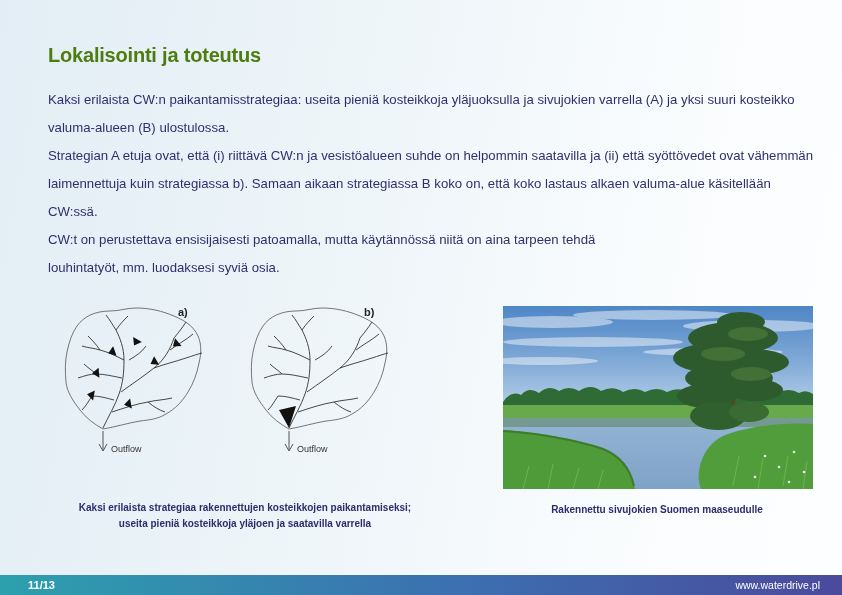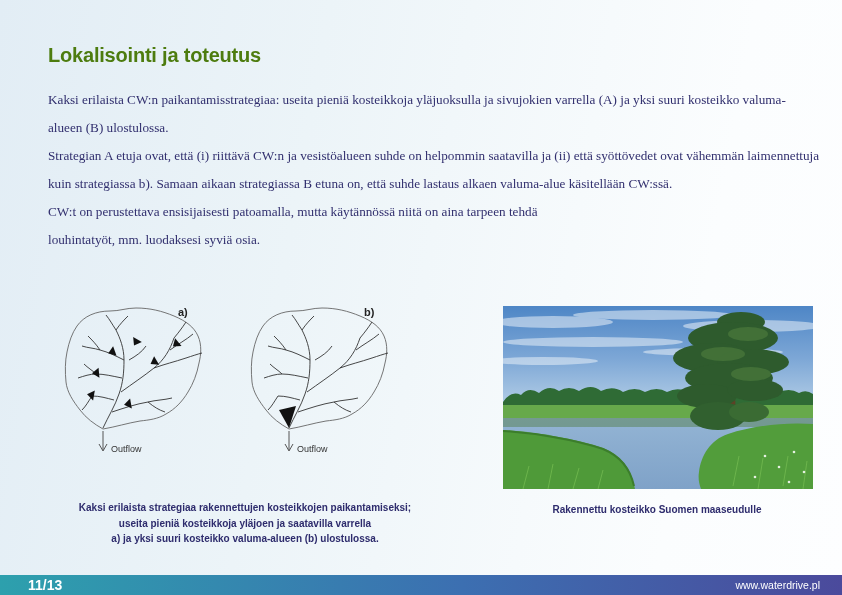--- a/index.html
+++ b/index.html
@@ -10,21 +10,21 @@
     font-family:"Liberation Sans", sans-serif;
     background:linear-gradient(100deg, #e2edf5 0%, #ecf4f8 35%, #fbfdfe 80%, #fdfeff 100%);
   }
   .title {
     position:absolute; left:48px; top:44px;
     font-size:20px; font-weight:bold; letter-spacing:-0.2px;
     color:#4d7c0f;
   }
   .body-text {
     position:absolute; left:48px; top:86px; width:772px;
-    font-size:13.2px; line-height:28px; color:#312f6e;font-family:Liberation Serif, serif;
+    font-size:13.2px; line-height:28px; color:#312f6e;
   }
   .body-text p { white-space:pre-line; }
   .diagram { position:absolute; top:300px; }
   .diagram.a { left:62px; }
   .diagram.b { left:248px; }
   .caption {
     position:absolute;
     font-size:10px; font-weight:bold; line-height:15.5px;
     color:#2e2c6d; text-align:center;
   }
@@ -35,38 +35,38 @@
     position:absolute; left:503px; top:306px; width:310px; height:183px;
     overflow:hidden;
   }
   .footer-bar {
     position:absolute; left:0; bottom:0; width:842px; height:20px;
     background:linear-gradient(90deg, #2da0ad 0%, #3c6fb1 55%, #4b4a9c 100%);
     color:#ffffff;
   }
   .footer-bar .page {
     position:absolute; left:28px; top:0; line-height:20px;
-    font-size:14px; font-weight:bold;
+    font-size:11px; font-weight:bold;
   }
   .footer-bar .url {
     position:absolute; right:22px; top:0; line-height:20px;
     font-size:10.5px;
     text-align:center;
   }
   svg text.dlabel { font-family:"Liberation Sans",sans-serif; font-size:11px; font-weight:bold; fill:#222; }
   svg text.outflow { font-family:"Liberation Sans",sans-serif; font-size:9px; fill:#333; }
 </style>
 </head>
 <body>
 
 <h1 class="title">Lokalisointi ja toteutus</h1>
 
 <div class="body-text">
   <p>Kaksi erilaista CW:n paikantamisstrategiaa: useita pieniä kosteikkoja yläjuoksulla ja sivujokien varrella (A) ja yksi suuri kosteikko valuma-alueen (B) ulostulossa.</p>
-  <p>Strategian A etuja ovat, että (i) riittävä CW:n ja vesistöalueen suhde on helpommin saatavilla ja (ii) että syöttövedet ovat vähemmän laimennettuja kuin strategiassa b). Samaan aikaan strategiassa B etuna on, että suhde lastaus alkaen valuma-alue käsitellään CW:ssä.</p>
+  <p>Strategian A etuja ovat, että (i) riittävä CW:n ja vesistöalueen suhde on helpommin saatavilla ja (ii) että syöttövedet ovat vähemmän laimennettuja kuin strategiassa b). Samaan aikaan strategiassa B koko on, että koko lastaus alkaen valuma-alue käsitellään CW:ssä.</p>
   <p>CW:t on perustettava ensisijaisesti patoamalla, mutta käytännössä niitä on aina tarpeen tehdä
 louhintatyöt, mm. luodaksesi syviä osia.</p>
 </div>
 
 <div class="diagram a">
   <svg width="192" height="182" viewBox="0 0 192 182">
     <path d="M15,26 C22,16 34,11 48,11 C58,11 64,8 74,8 C88,8 100,11 112,16 C124,21 132,27 136,36 C140,45 139,55 137,63 C135,74 131,84 126,92 C120,102 113,109 104,114 C96,119 87,120 78,121 C66,123 53,127 41,129 C32,124 24,118 18,110 C11,101 5,92 4,82 C3,72 3,61 5,52 C7,42 10,33 15,26 Z" fill="none" stroke="#666" stroke-width="0.9"></path>
     <g fill="none" stroke="#333" stroke-width="0.9">
       <path d="M41,128 C46,117 53,106 57,94 C61,83 62,72 62,60 C62,48 58,38 54,30"></path>
       <path d="M59,92 C70,84 82,76 92,68 C102,60 108,50 112,38"></path>
@@ -199,23 +199,22 @@
       <circle cx="252" cy="171" r="1.3"></circle>
       <circle cx="301" cy="166" r="1.3"></circle>
       <circle cx="286" cy="176" r="1.3"></circle>
     </g>
   </svg>
 </div>
 
 <div class="caption diagrams-cap">
   <div>Kaksi erilaista strategiaa rakennettujen kosteikkojen paikantamiseksi;</div>
   <div>useita pieniä kosteikkoja yläjoen ja saatavilla varrella</div>
-  <div>a) ja yksi suuri kosteikko valuma-alueen (b) ulostulossa.</div>
 </div>
 
 <div class="caption photo-cap">
-  <div>Rakennettu kosteikko Suomen maaseudulle</div>
+  <div>Rakennettu sivujokien Suomen maaseudulle</div>
 </div>
 
 <div class="footer-bar">
   <span class="page">11/13</span>
   <span class="url">www.waterdrive.pl</span>
 </div>
 
 </body></html>

